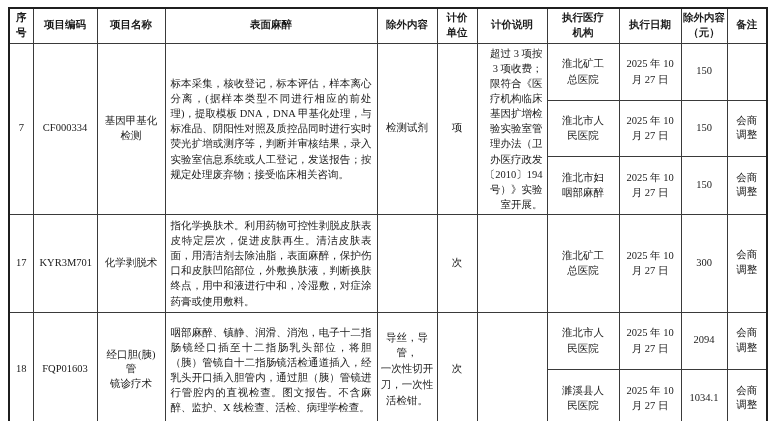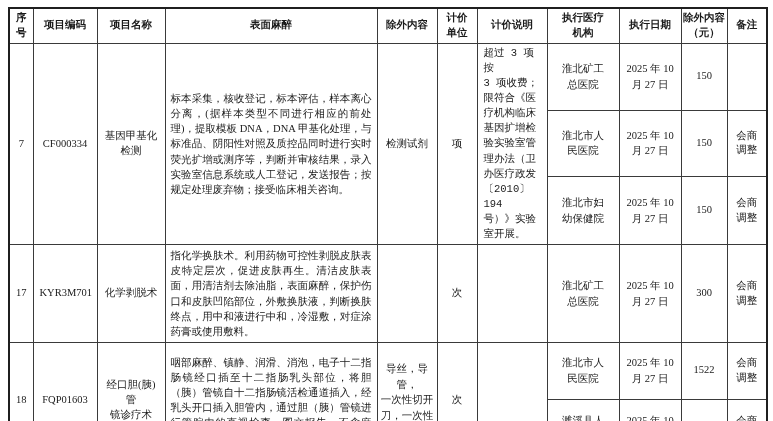--- a/index.html
+++ b/index.html
@@ -37,28 +37,28 @@
   }
   .preline { white-space: pre-line; }
   td.c-content {
     text-align: justify;
     text-justify: inter-ideograph;
     padding: 3px 5px;
     line-height: 1.44;
     margin-top: 11px;
   }
   td.c-note {
-    text-align: left;
+    text-align: right;
     padding: 2px 4px 2px 6px;
     line-height: 1.44;
-    font-family: Liberation Mono, monospace;
   }
   td.c-excl {
     padding: 8px 3px;
     line-height: 1.5;
+    font-family: Liberation Mono, monospace;
   }
   td.c-inst, td.c-date { padding: 5px 2px; line-height: 1.5; }
   tr.rh-h  { height: 28px; }
   tr.rh-16a { height: 57px; }
   tr.rh-16b { height: 56px; }
   tr.rh-16c { height: 58px; }
   tr.rh-17  { height: 92px; }
   tr.rh-18a { height: 57px; }
   tr.rh-18b { height: 59px; }
 </style>
@@ -131,21 +131,21 @@
         <td class="c-inst preline">淮北市人
 民医院</td>
         <td class="c-date preline">2025 年 10
 月 27 日</td>
         <td class="c-price">150</td>
         <td class="c-remark preline">会商
 调整</td>
       </tr>
       <tr class="rh-16c">
         <td class="c-inst preline">淮北市妇
-幼保健院</td>
+咽部麻醉</td>
         <td class="c-date preline">2025 年 10
 月 27 日</td>
         <td class="c-price">150</td>
         <td class="c-remark preline">会商
 调整</td>
       </tr>
 
       <tr class="rh-17">
         <td class="c-seq">17</td>
         <td class="c-code">KYR3M701</td>
@@ -172,21 +172,21 @@
         <td rowspan="2" class="c-excl preline">导丝，导管，
 一次性切开
 刀，一次性
 活检钳。</td>
         <td rowspan="2" class="c-unit">次</td>
         <td rowspan="2" class="c-note preline"></td>
         <td class="c-inst preline">淮北市人
 民医院</td>
         <td class="c-date preline">2025 年 10
 月 27 日</td>
-        <td class="c-price">1522</td>
+        <td class="c-price">2094</td>
         <td class="c-remark preline">会商
 调整</td>
       </tr>
       <tr class="rh-18b">
         <td class="c-inst preline">濉溪县人
 民医院</td>
         <td class="c-date preline">2025 年 10
 月 27 日</td>
         <td class="c-price">1034.1</td>
         <td class="c-remark preline">会商

